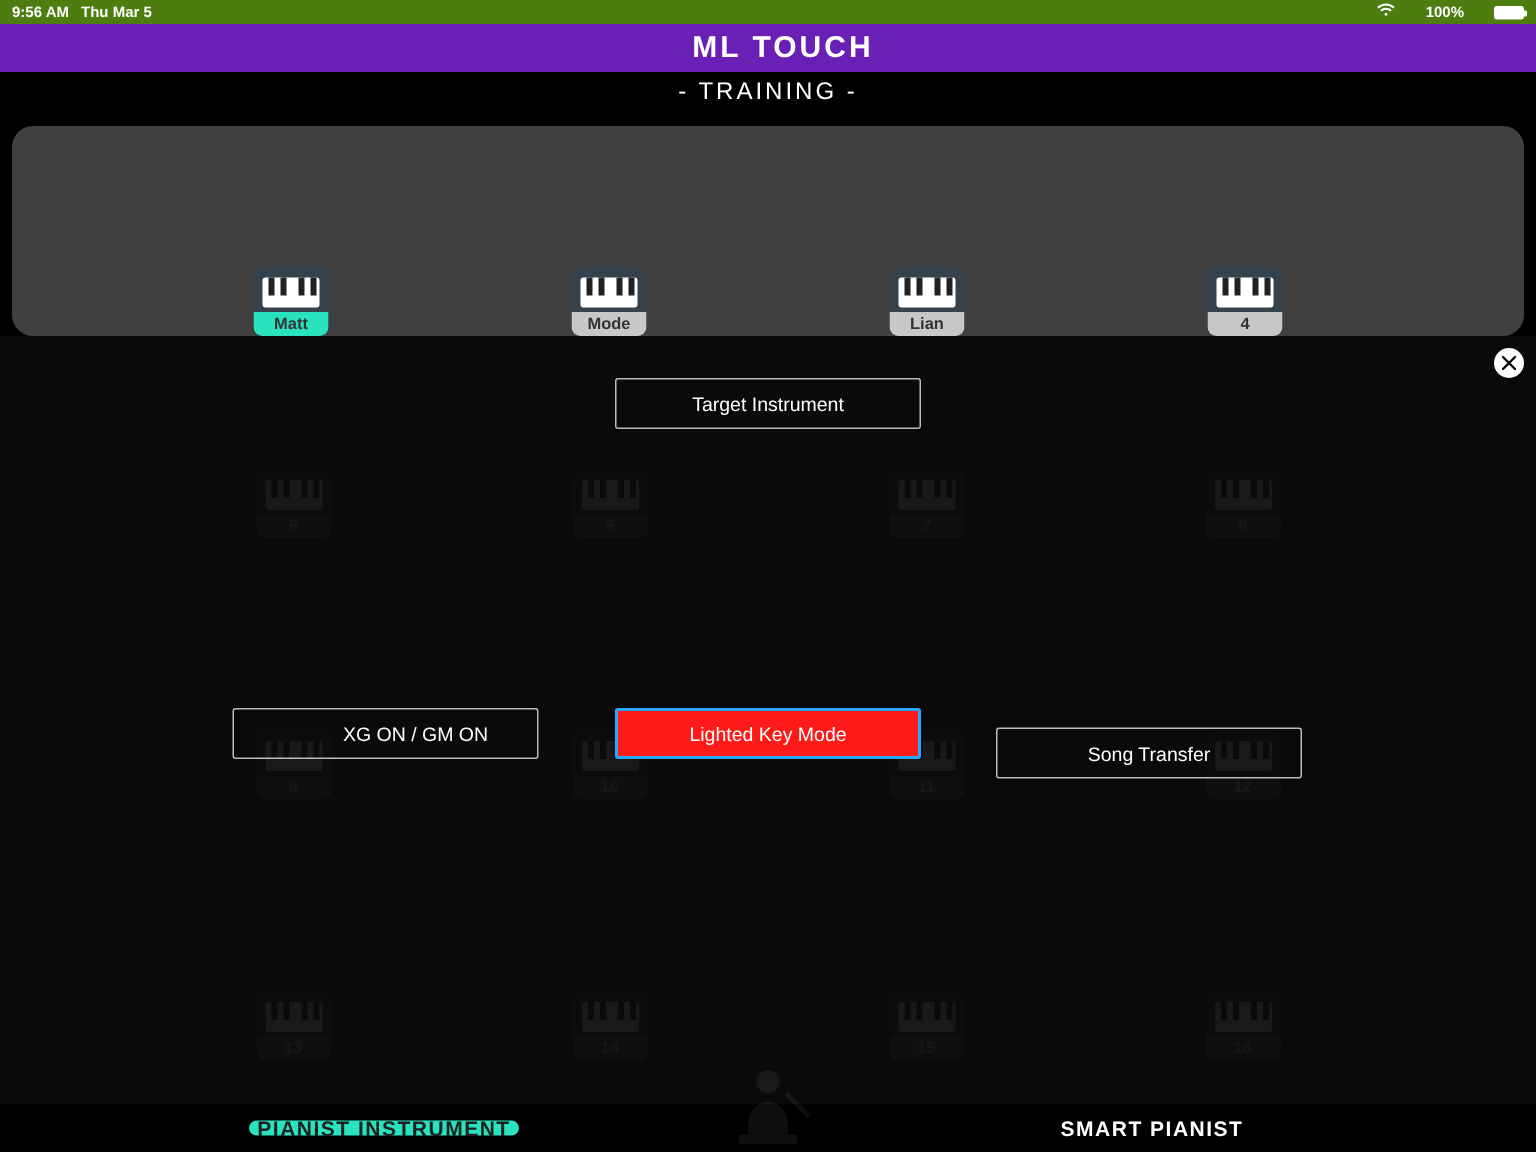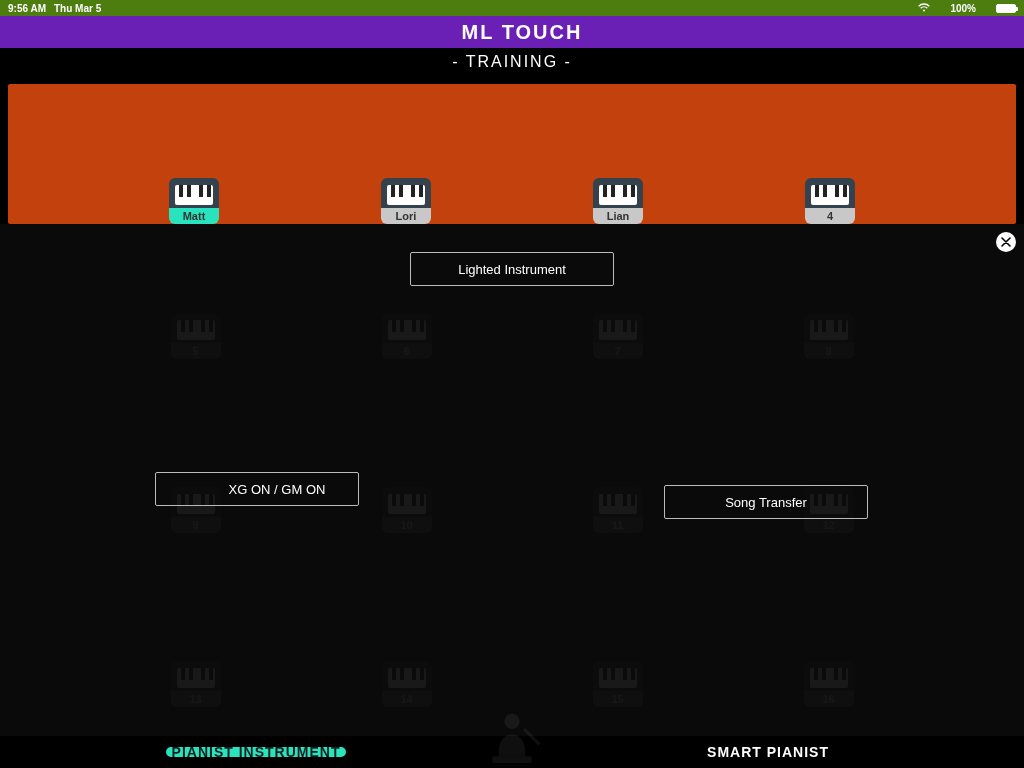--- a/index.html
+++ b/index.html
@@ -7,21 +7,21 @@
   .status-bar { height: 16px; background: #4d7c0f; display: flex; align-items: center; justify-content: space-between; padding: 0 8px; font-size: 10px; font-weight: 600; }
   .status-left { display: flex; gap: 8px; }
   .status-right { display: flex; align-items: center; gap: 20px; }
   .wifi-icon { display:inline-block; }
   .battery-icon { width: 20px; height: 9px; border: 1px solid #fff; border-radius: 2px; position: relative; background:#fff;}
   .battery-icon::after { content:""; position:absolute; right:-3px; top:2px; width:2px; height:4px; background:#fff; border-radius:0 1px 1px 0;}
   .header-bar { height: 32px; background: #6a1fb5; display: flex; align-items: center; justify-content: center; }
   .header-title { font-size: 20px; font-weight: 800; letter-spacing: 2px; font-family: Impact, "Arial Black", sans-serif; padding-left: 20px; }
   .sub-bar { height: 28px; background: #000; display: flex; align-items: center; justify-content: center; font-size: 16px; letter-spacing: 2px;}
   .content { position: relative; width: 100%; height: calc(768px - 16px - 32px - 28px - 32px); }
-  .top-panel { position:absolute; top:8px; left:8px; right:8px; height: 140px; background: #c2410c; border-radius: 2px; display:flex; align-items:flex-end; justify-content: space-around; padding: 24px 80px 0px 80px;}
+  .top-panel { position:absolute; top:8px; left:8px; right:8px; height: 140px; background: #404040; border-radius: 14px; display:flex; align-items:flex-end; justify-content: space-around; padding: 24px 80px 0px 80px;}
   .profile-card { width: 50px; display:flex; flex-direction:column; align-items:stretch; border-radius:6px; overflow:hidden;}
   .piano-icon-wrap { background:#34424e; height:30px; display:flex; align-items:flex-end; justify-content:center; padding:3px;}
   .piano-keys { background:#fff; width: 38px; height: 20px; position:relative; border-radius:2px;}
   .piano-keys::before { content:""; position:absolute; top:0; left:4px; width:4px; height:12px; background:#222; box-shadow: 8px 0 #222, 20px 0 #222, 28px 0 #222;}
   .profile-label { font-size:11px; font-weight:600; text-align:center; padding:2px 0; color:#333;}
   .profile-label.sel { background:#28e3bd; }
   .profile-label.norm { background:#c8c8c8; }
 
   .overlay { position:absolute; top:148px; left:0; right:0; bottom:0; background: rgba(10,10,10,0.97);}
   .close-btn { position:absolute; top:8px; right:8px; width:20px; height:20px; background:#fff; color:#000; border-radius:50%; display:flex; align-items:center; justify-content:center; font-size:12px; font-weight:bold; cursor:pointer;}
@@ -80,21 +80,21 @@
     <div class="profile-card">
       <div class="piano-icon-wrap">
           <div class="piano-keys"></div>
         </div>
       <div class="profile-label sel">Matt</div>
     </div>
     <div class="profile-card">
       <div class="piano-icon-wrap">
           <div class="piano-keys"></div>
         </div>
-      <div class="profile-label norm">Lori</div>
+      <div class="profile-label norm">Mode</div>
     </div>
     <div class="profile-card">
       <div class="piano-icon-wrap">
           <div class="piano-keys"></div>
         </div>
       <div class="profile-label norm">Lian</div>
     </div>
     <div class="profile-card">
       <div class="piano-icon-wrap">
           <div class="piano-keys"></div>
@@ -189,25 +189,28 @@
         </svg>
     </div>
 
     <div class="close-btn">
       <svg viewBox="0 0 10 10">
           <path d="M1 1l8 8M9 1l-8 8" stroke="#000" stroke-width="1.6" stroke-linecap="round"></path>
         </svg>
     </div>
 
     <div class="ov-btn target-btn">
-      <span>Lighted Instrument</span>
+      <span>Target Instrument</span>
     </div>
 
     <div class="ov-btn row2-1">
       <span>XG ON / GM ON</span>
+    </div>
+    <div class="ov-btn red row2-2">
+      <span>Lighted Key Mode</span>
     </div>
     <div class="ov-btn row2-3">
       <span>Song Transfer</span>
     </div>
 
   </div>
 </div>
 
 <div class="bottom-bar">
   <div class="bottom-tab">

